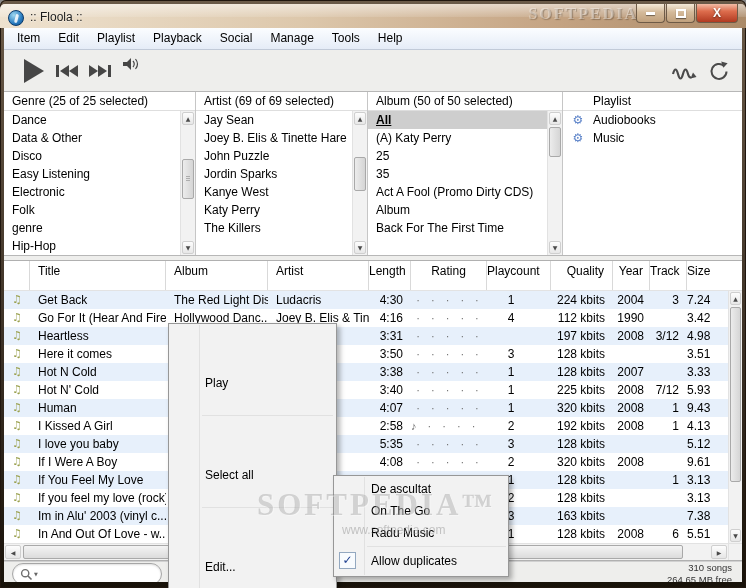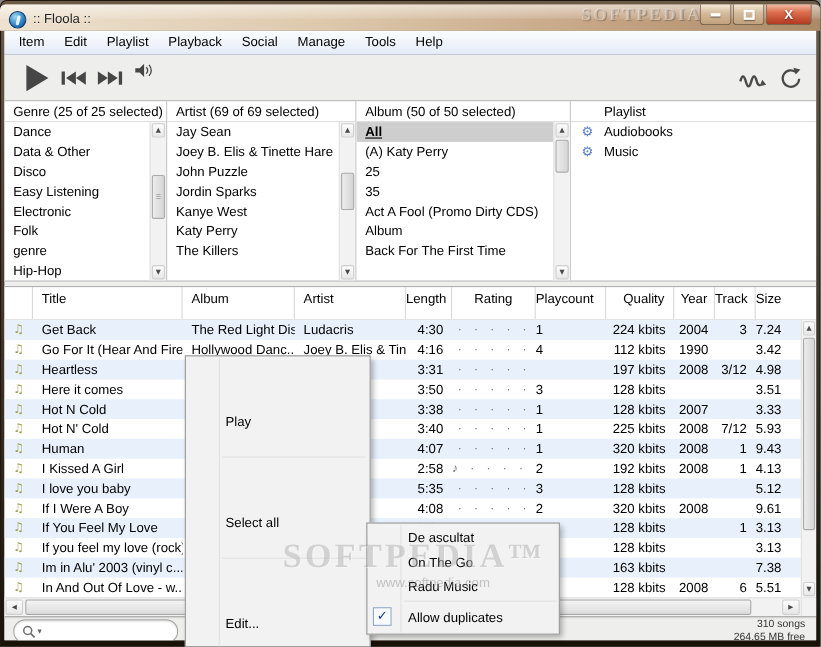--- a/index.html
+++ b/index.html
@@ -43,21 +43,21 @@
 
   .toolbar{height:41px;flex:none;display:flex;align-items:center;background:#eeeeec;}
   .tb-left{display:flex;align-items:center;margin-left:16px;gap:9px;}
   .tb-right{display:flex;align-items:center;margin-left:auto;margin-right:12px;gap:10px;}
   .tbtn{display:flex;align-items:center;justify-content:center;cursor:default;}
   .vol{position:relative;top:-7px;}
 
   
   .browser{height:165px;flex:none;background:#fff;border-top:1px solid #b7b7b7;border-bottom:1px solid #b7b7b7;display:flex;}
   .bcol{display:flex;flex-direction:column;border-right:1px solid #c6c6c6;overflow:hidden;}
-  .bcol.genre{width:148px;} .bcol.artist{width:172px;} .bcol.album{width:195px;}
+  .bcol.genre{width:192px;} .bcol.artist{width:172px;} .bcol.album{width:195px;}
   .bcol.playlist{flex:1;border-right:none;}
   .bhead{height:19px;line-height:19px;padding-left:8px;border-bottom:1px solid #dedede;white-space:nowrap;overflow:hidden;flex:none;}
   .bhead.pl{padding-left:30px;}
   .bbody{flex:1;display:flex;overflow:hidden;}
   .blist{flex:1;overflow:hidden;}
   .bitem{height:18px;line-height:18px;padding-left:8px;white-space:nowrap;overflow:hidden;cursor:default;}
   .bitem.sel{background:#cecece;font-weight:bold;text-decoration:underline;}
   .plitem{height:18px;display:flex;align-items:center;cursor:default;}
   .gear{width:30px;text-align:center;color:#5b82c8;font-size:12px;}
   .vscroll{width:15px;flex:none;border-left:1px solid #e2e2e2;background:#f2f2f2;position:relative;}
@@ -80,21 +80,21 @@
   .thead > div:last-child{border-right:none;}
   .tbody{display:flex;height:252px;overflow:hidden;}
   .rows{width:724px;}
   .tr{display:grid;grid-template-columns:26px 136px 102px 101px 42px 76px 64px 62px 37px 37px 41px;height:18px;}
   .tr.alt{background:#e7f0fb;}
   .td{line-height:18px;white-space:nowrap;overflow:hidden;cursor:default;}
   .c-note{text-align:center;color:#9aa04d;font-size:11px;font-family:"DejaVu Sans",sans-serif;}
   .c-title,.c-album,.c-artist{padding-left:8px;}
   .c-length{text-align:right;padding-right:8px;}
   .c-rating{text-align:center;color:#6f6f6f;letter-spacing:3px;word-spacing:2px;font-size:11px;}
-  .c-playcount{text-align:left;padding-right:16px;}
+  .c-playcount{text-align:center;padding-right:16px;}
   .c-quality{text-align:right;padding-right:8px;}
   .c-year{text-align:right;padding-right:6px;}
   .c-track{text-align:right;padding-right:8px;}
   .c-size{text-align:left;}
   .tvscroll{width:14px;flex:none;position:relative;background:#f2f2f2;border-left:1px solid #e2e2e2;}
   .hscroll{height:17px;display:flex;background:#f2f2f2;border-top:1px solid #e2e2e2;}
   .hbtn{width:16px;margin:1px;display:flex;align-items:center;justify-content:center;font-size:6px;color:#4a4a4a;
     background:linear-gradient(#fdfdfd,#e6e6e6);border:1px solid #cfcfcf;border-radius:2px;cursor:default;}
   .htrack{flex:1;position:relative;}
   .hthumb{position:absolute;left:1px;top:1px;bottom:1px;width:96%;

